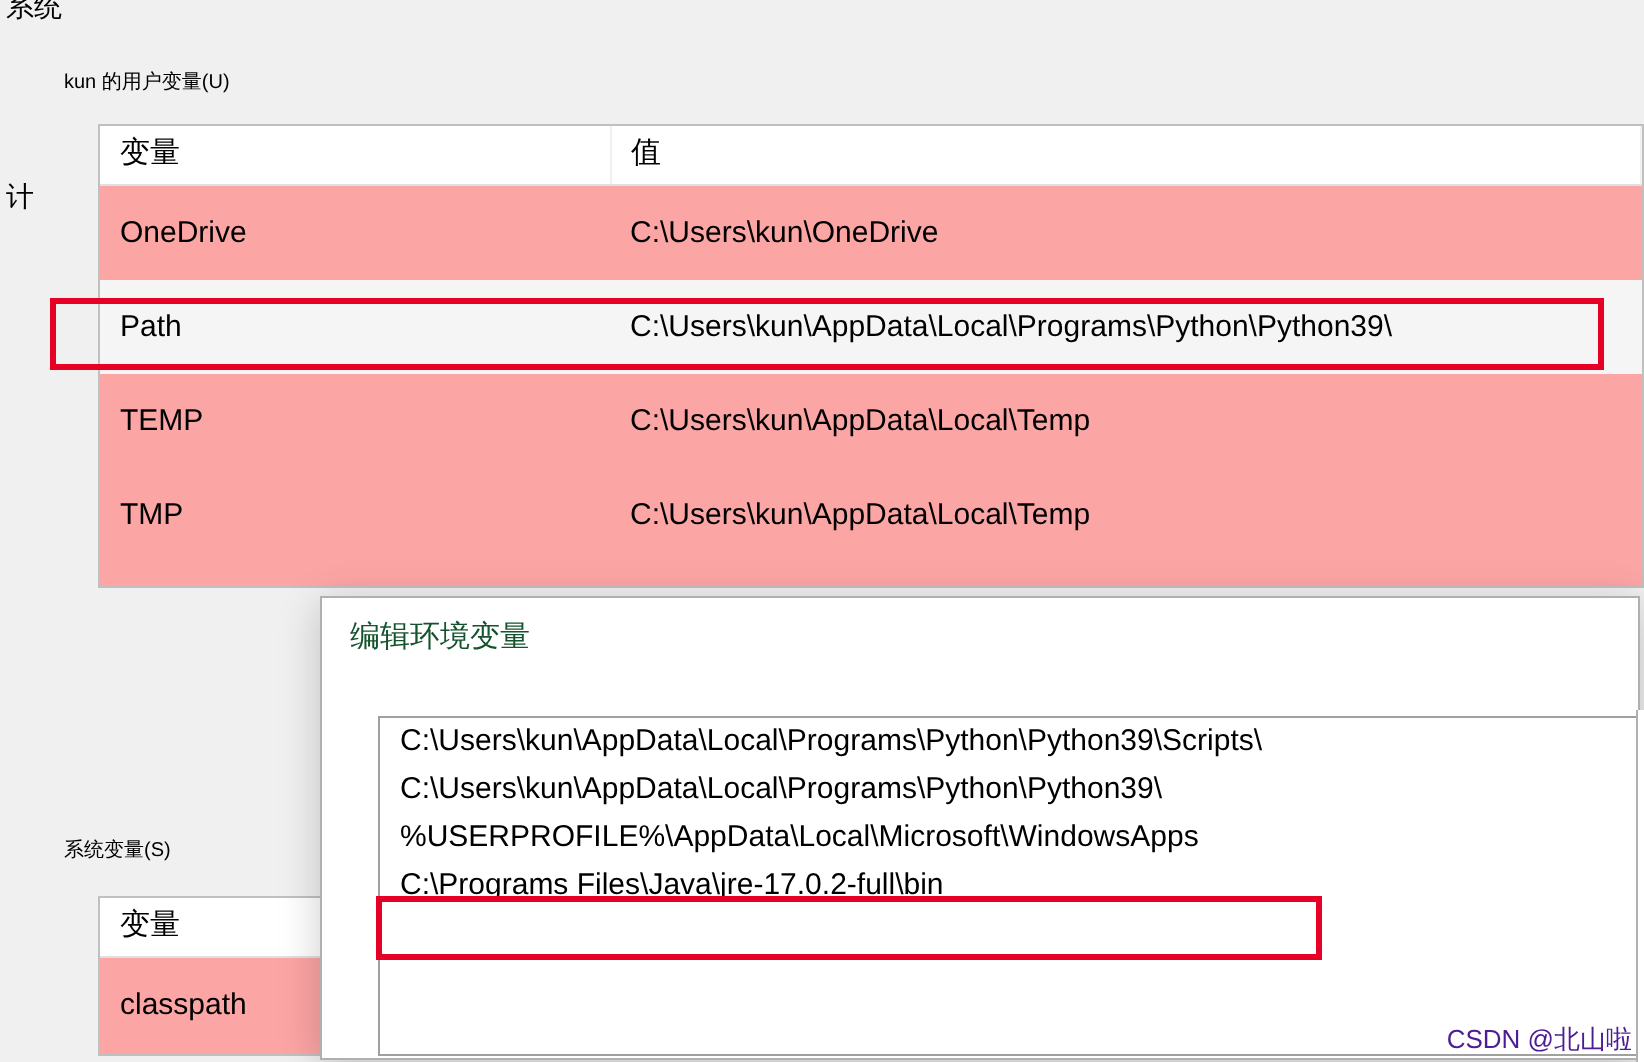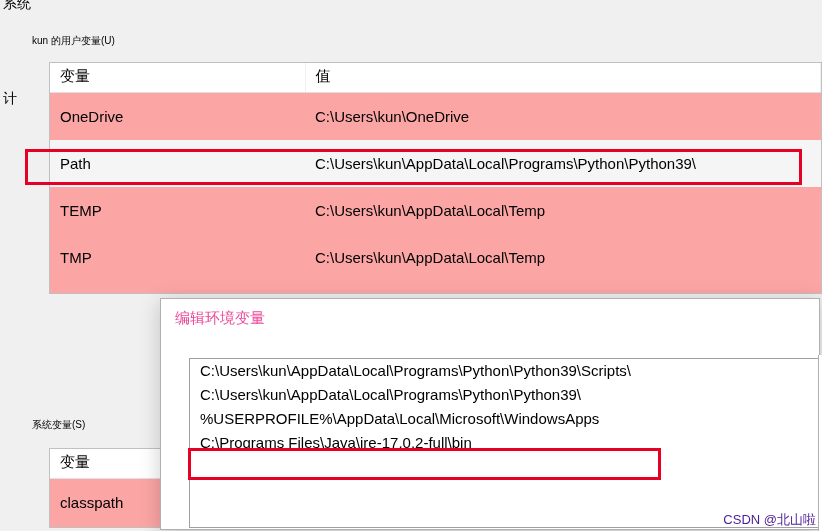--- a/index.html
+++ b/index.html
@@ -94,21 +94,21 @@
       top: 298px;
       width: 660px;
       height: 232px;
       background: #fff;
       border: 1px solid #b0b0b0;
       box-shadow: 0 4px 20px rgba(0,0,0,0.2);
       z-index: 3;
     }
     .edit-dialog-title {
       padding: 10px 14px 14px 14px;
-      color: #ec4899;
+      color: #14532d;
       font-size: 15px;
     }
     .edit-list {
       position: absolute;
       left: 28px;
       top: 59px;
       width: 704px;
       height: 170px;
       border: 1px solid #a0a0a0;
       background: #fff;

